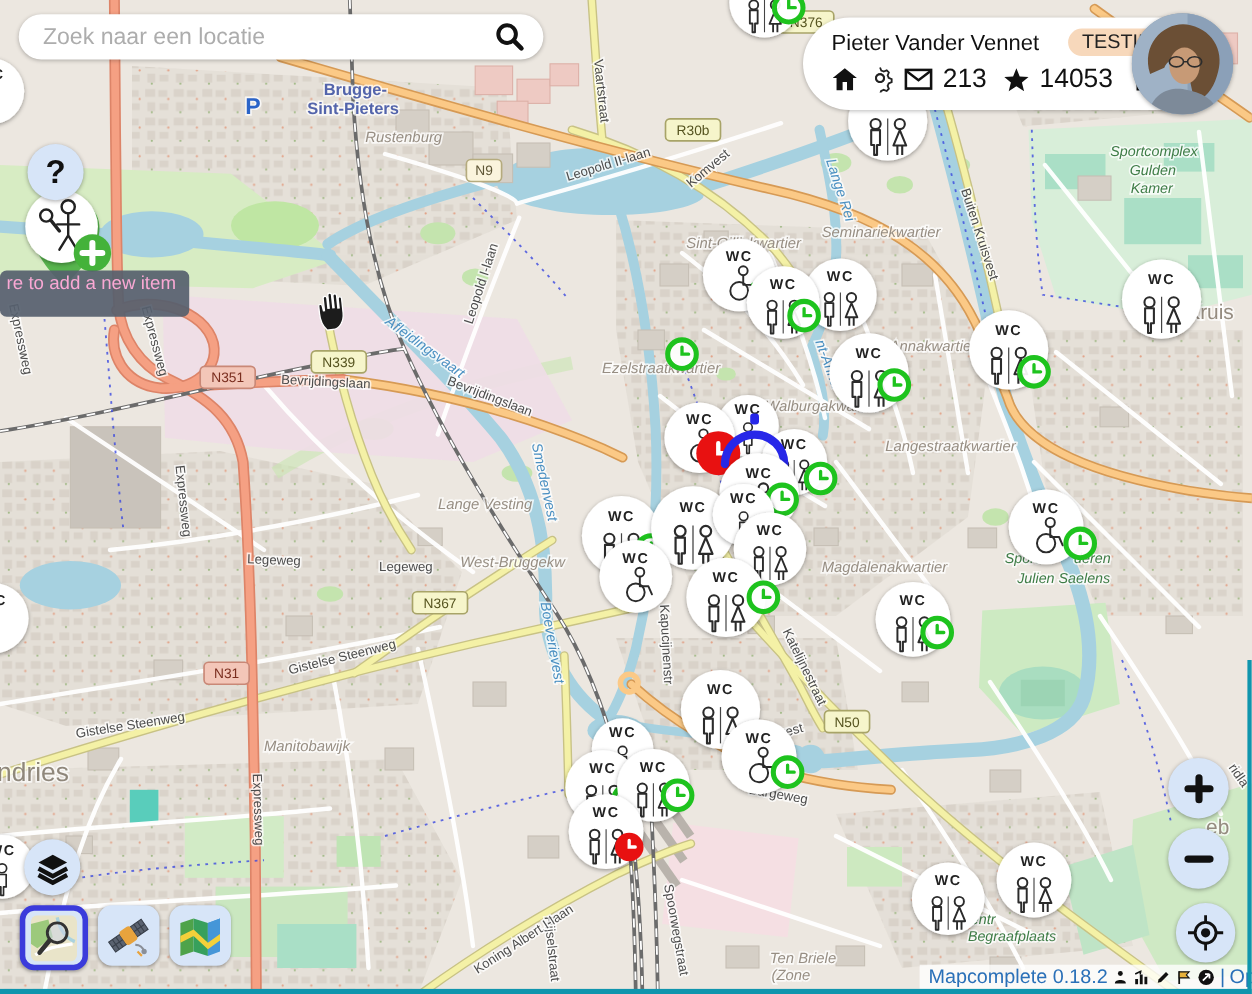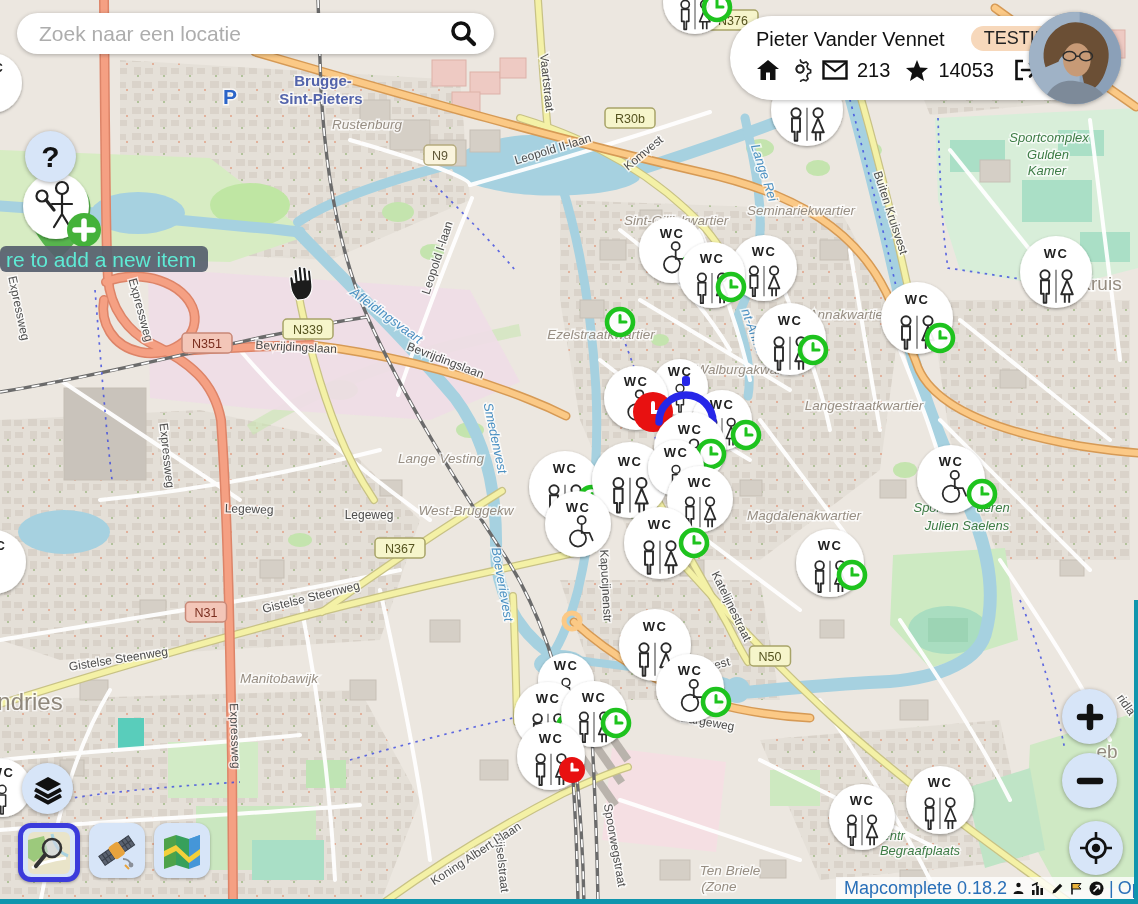--- a/index.html
+++ b/index.html
@@ -21,33 +21,33 @@
   
   .pill-search{position:absolute;left:17px;top:13px;width:477px;height:41px;background:#fff;
      border-radius:22px;box-shadow:0 1px 4px rgba(0,0,0,.28);display:flex;align-items:center;padding:0 14px 0 20px;box-sizing:border-box}
   .pill-search input{flex:1;border:none;outline:none;font-size:21px;color:#333;background:transparent;
      font-family:"Liberation Sans",sans-serif}
   .pill-search input::placeholder{color:#adadad}
   .user-panel{position:absolute;left:730px;top:16px;width:366px;height:84px;background:#fff;
      border-radius:44px;box-shadow:0 1px 4px rgba(0,0,0,.28);padding:10px 0 0 26px;box-sizing:border-box}
   .user-row1{display:flex;align-items:flex-end;gap:26px;font-size:20px;color:#111;white-space:nowrap}
   .badge-testing{background:#f7d8bb;border-radius:999px;padding:2px 13px;font-size:18px;color:#222}
-  .user-row2{display:flex;align-items:center;gap:9px;margin-top:7px;font-size:20px;color:#111}
+  .user-row2{display:flex;align-items:center;gap:9px;margin-top:7px;font-size:24px;color:#111}
   .avatar{position:absolute;left:1029px;top:12px;width:92px;height:92px;border-radius:50%;overflow:hidden;
      box-shadow:0 1px 4px rgba(0,0,0,.35);background:#8fa2b5}
   .circle-btn{position:absolute;border-radius:50%;background:#d7e5f8;display:flex;align-items:center;
      justify-content:center;box-shadow:0 1px 4px rgba(0,0,0,.35);border:none;cursor:pointer;padding:0}
   #help-btn{left:25px;top:131px;width:51px;height:51px;font-size:30px;font-weight:bold;color:#111;
      font-family:"Liberation Sans",sans-serif}
   #layers-btn{left:22px;top:763px;width:51px;height:51px}
   #zoom-in{left:1062px;top:689px;width:55px;height:55px}
   #zoom-out{left:1062px;top:753px;width:55px;height:55px}
   #geolocate{left:1069px;top:821px;width:54px;height:54px}
-  .tooltip-add{position:absolute;left:0;top:246px;background:rgba(86,96,110,.92);color:#5eead4;
-     font-size:21px;padding:2px 12px 0 6px;border-radius:6px;white-space:nowrap}
+  .tooltip-add{position:absolute;left:0;top:246px;background:rgba(86,96,110,.92);color:#f9a8d4;
+     font-size:17px;padding:2px 12px 20px 6px;border-radius:6px;white-space:nowrap}
   .bg-chooser{position:absolute;left:18px;top:823px;display:flex;gap:9px;align-items:flex-start}
   .bg-opt{width:56px;height:55px;border-radius:13px;background:#d7e5f8;display:flex;align-items:center;
      justify-content:center;box-shadow:0 1px 3px rgba(0,0,0,.3);cursor:pointer;box-sizing:border-box}
   .bg-opt.selected{border:5px solid #3b3bdb;width:62px;height:59px}
   .attribution{position:absolute;left:836px;top:877px;width:298px;height:22px;background:rgba(255,255,255,.78);
      display:flex;align-items:center;gap:4px;font-size:18px;color:#2a70b8;padding-left:8px;box-sizing:border-box;white-space:nowrap}
   .attribution .ic{display:inline-flex;margin:0 1px}
   .bottom-bar{position:absolute;left:0;top:899px;width:1138px;height:5px;background:#0f95ad}
   .right-strip{position:absolute;left:1134px;top:600px;width:4px;height:304px;background:#0f95ad}
   .hand-cursor{position:absolute;left:283px;top:264px;width:36px;height:38px;transform:rotate(-6deg)}

